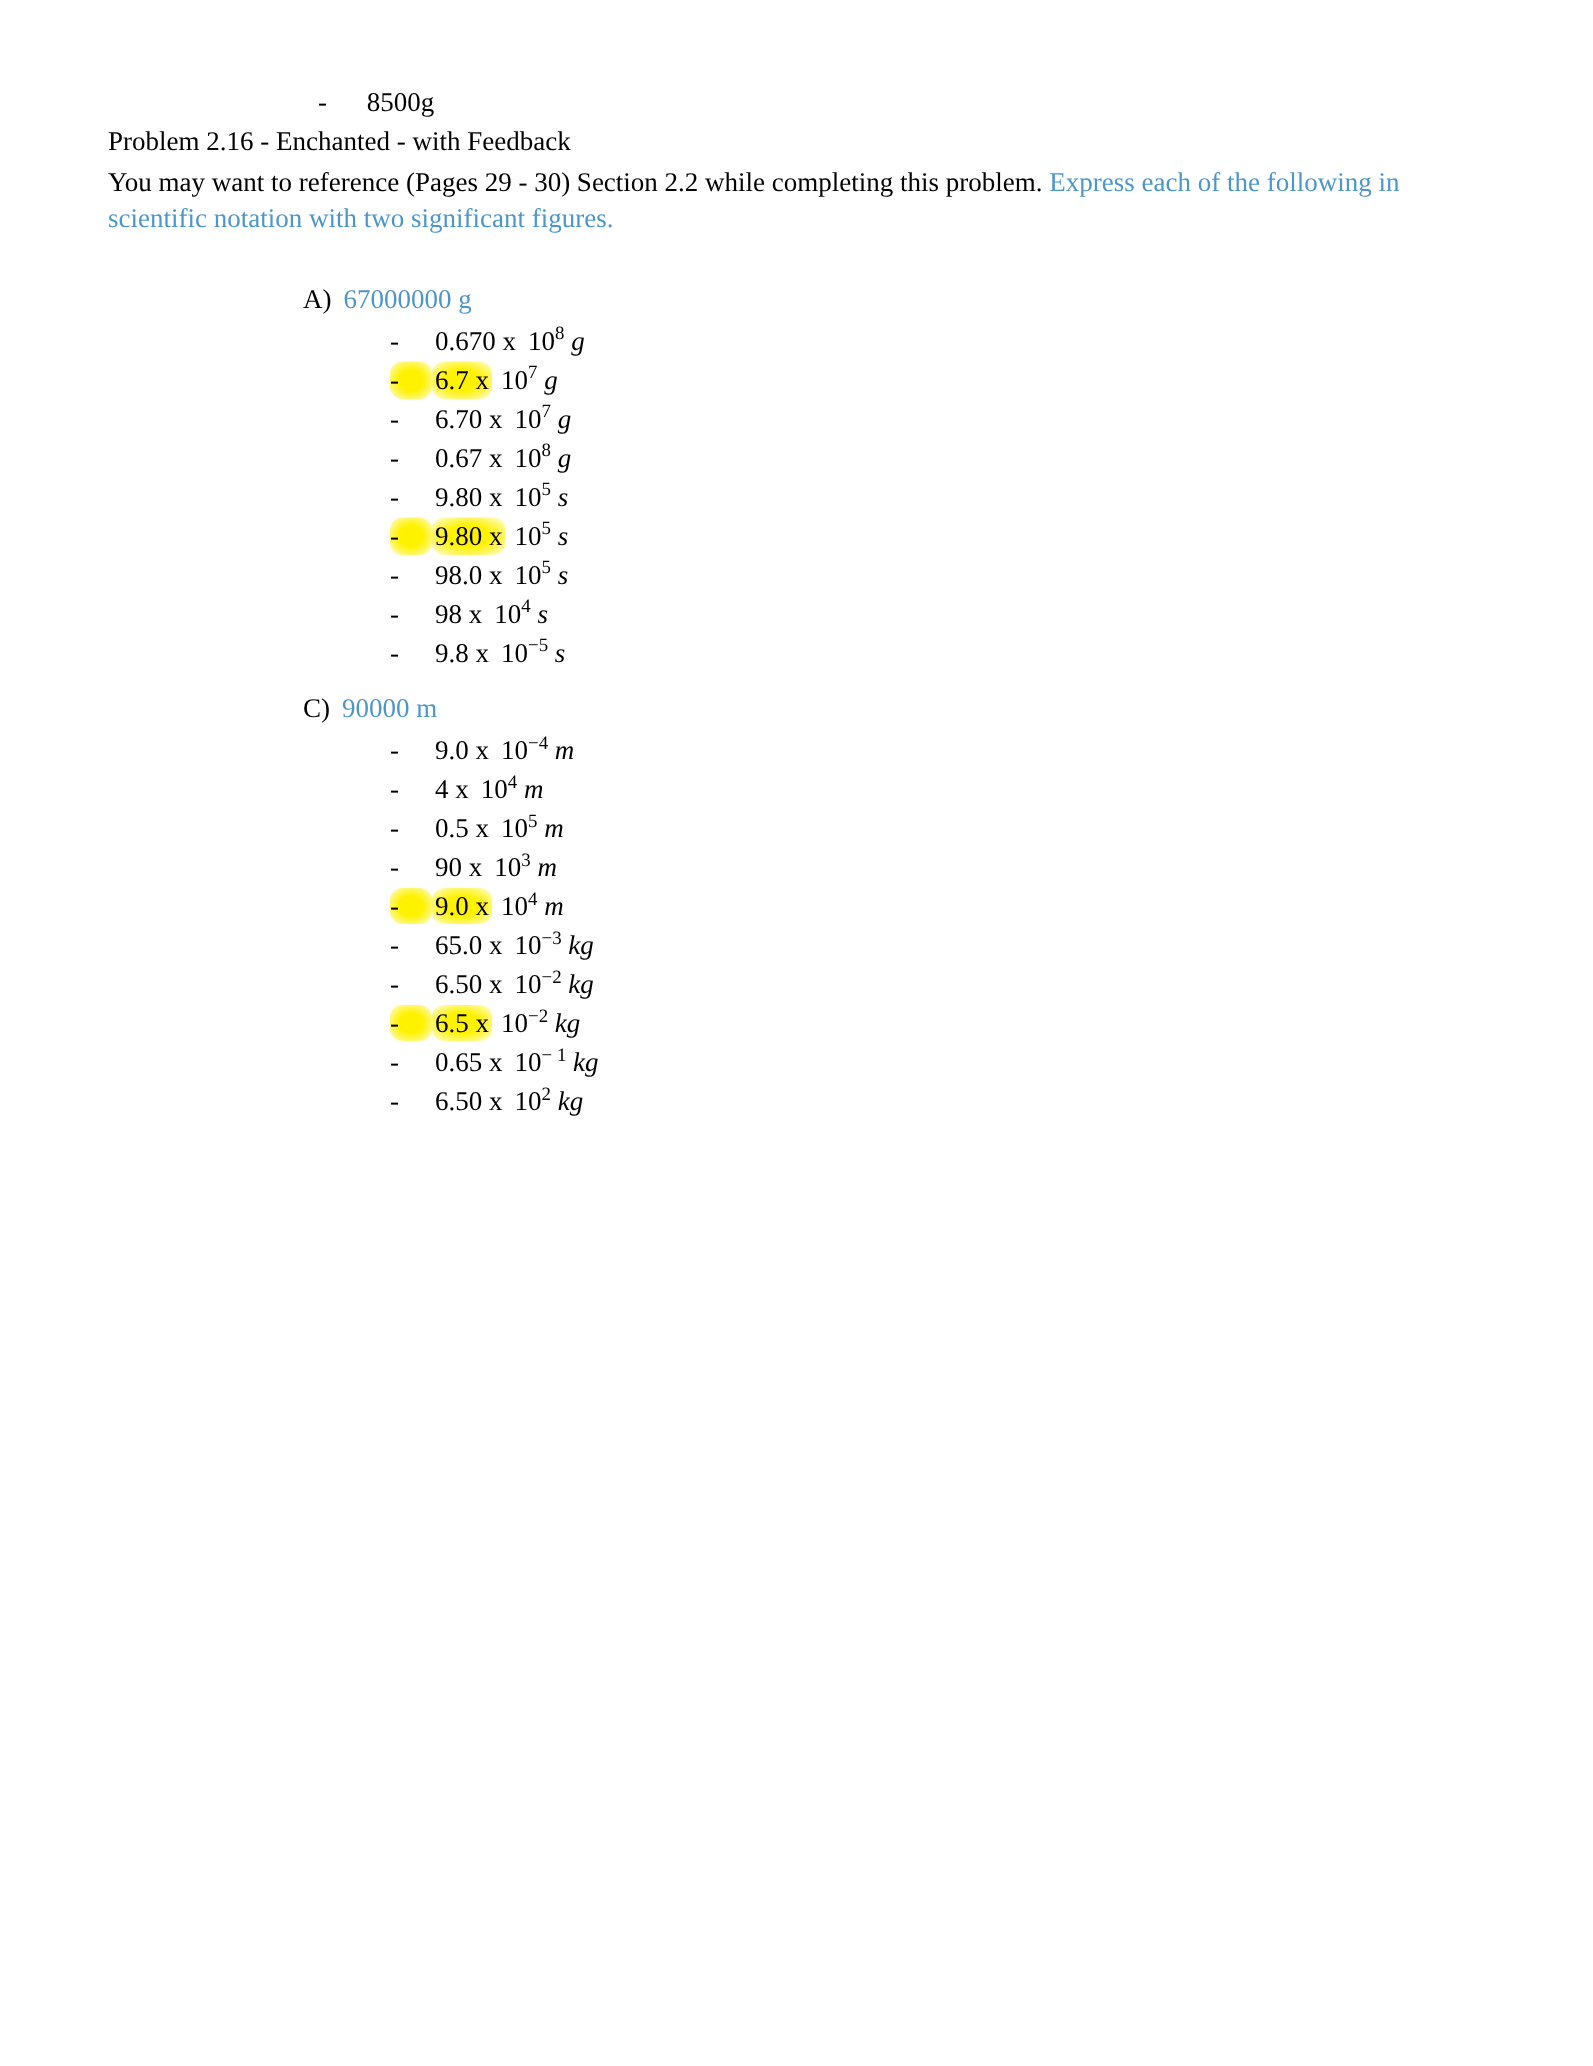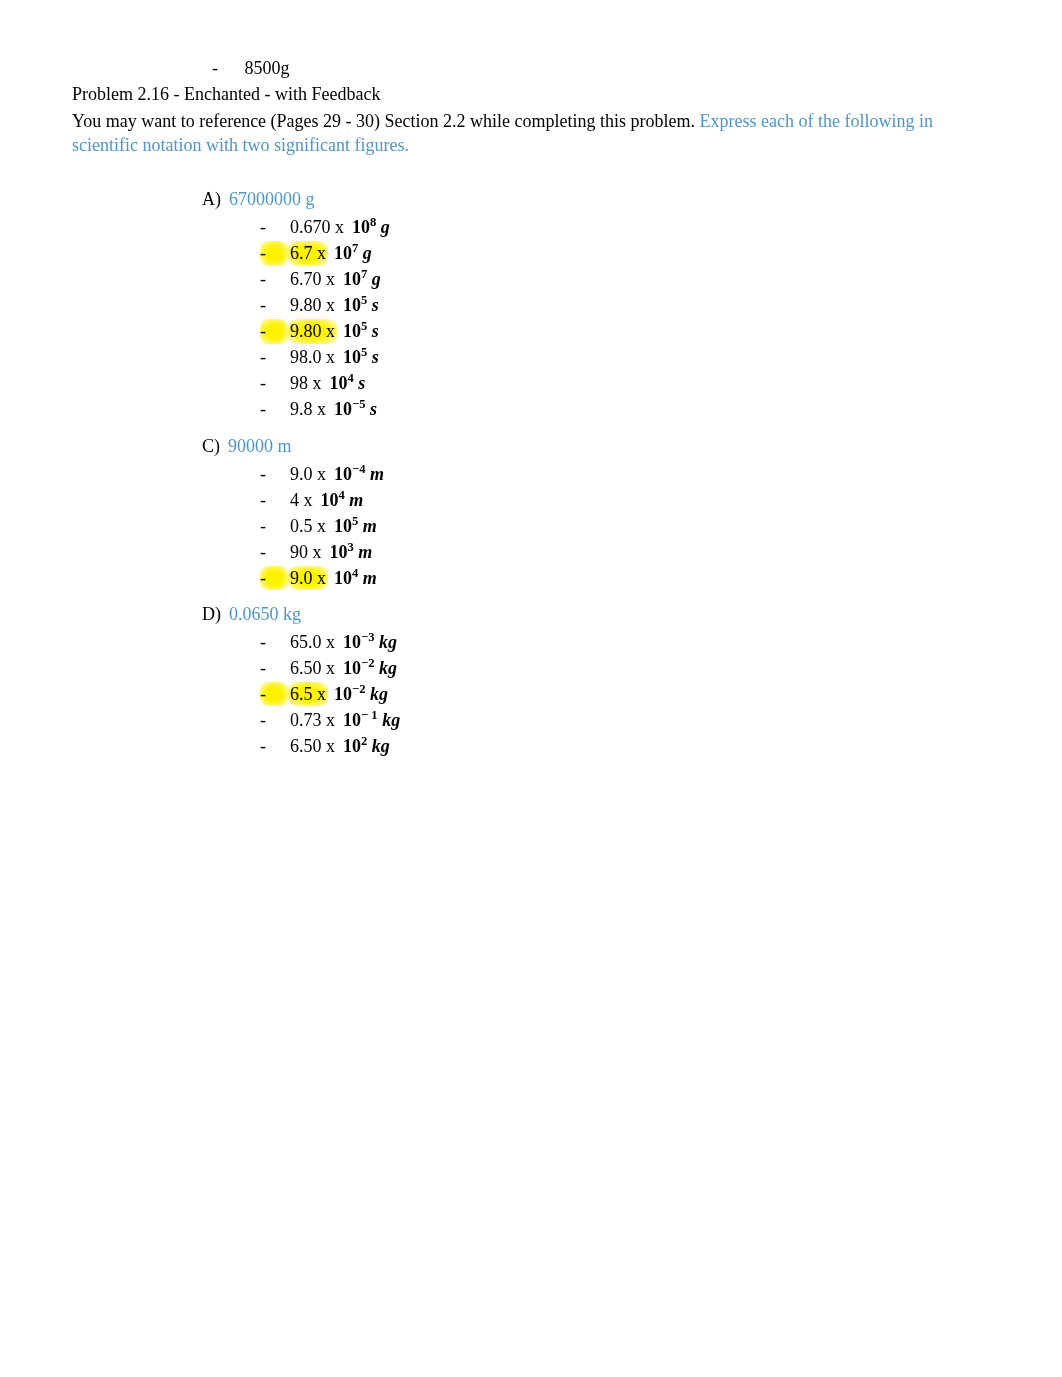--- a/index.html
+++ b/index.html
@@ -68,21 +68,20 @@
       border-radius: 8px;
     }
     sup, sub {
       font-size: 0.7em;
       line-height: 0;
     }
     sup { vertical-align: super; }
     .italic { font-style: italic; }
     .math10 {
       font-family: "Times New Roman", serif;
-      font-weight: bold;
     }
   </style>
 </head>
 <body>
 
 <div class="pre-item">
   <span>8500g</span>
 </div>
 
 <div class="problem-title">Problem 2.16 - Enchanted - with Feedback</div>
@@ -90,37 +89,37 @@
 <div class="intro">
   <span>You may want to reference (Pages 29 - 30) Section 2.2 while completing this problem. </span><span class="link-blue">Express each of the following in scientific notation with two significant figures.</span>
 </div>
 
 <div id="questions-container">
     <div class="q-letter"><span class="letter">A)</span><span class="link-blue">67000000 g</span></div>
     <div class="options">
       <div class="opt"><span class="dash">-</span><span class="coef">0.670 x </span><span class="expo math10"><span>10</span><sup>8</sup><span class="italic"> g</span></span></div>
       <div class="opt"><span class="dash hl">-</span><span class="coef hl">6.7 x </span><span class="expo math10"><span>10</span><sup>7</sup><span class="italic"> g</span></span></div>
       <div class="opt"><span class="dash">-</span><span class="coef">6.70 x </span><span class="expo math10"><span>10</span><sup>7</sup><span class="italic"> g</span></span></div>
+      <div class="opt"><span class="dash">-</span><span class="coef">0.67 x </span><span class="expo math10"><span>10</span><sup>8</sup><span class="italic"> g</span></span></div>
     </div>
     <div class="options">
       <div class="opt"><span class="dash">-</span><span class="coef">9.80 x </span><span class="expo math10"><span>10</span><sup>5</sup><span class="italic"> s</span></span></div>
       <div class="opt"><span class="dash hl">-</span><span class="coef hl">9.80 x </span><span class="expo math10"><span>10</span><sup>5</sup><span class="italic"> s</span></span></div>
       <div class="opt"><span class="dash">-</span><span class="coef">98.0 x </span><span class="expo math10"><span>10</span><sup>5</sup><span class="italic"> s</span></span></div>
       <div class="opt"><span class="dash">-</span><span class="coef">98 x </span><span class="expo math10"><span>10</span><sup>4</sup><span class="italic"> s</span></span></div>
       <div class="opt"><span class="dash">-</span><span class="coef">9.8 x </span><span class="expo math10"><span>10</span><sup>−5</sup><span class="italic"> s</span></span></div>
     </div>
     <div class="q-letter"><span class="letter">C)</span><span class="link-blue">90000 m</span></div>
     <div class="options">
       <div class="opt"><span class="dash">-</span><span class="coef">9.0 x </span><span class="expo math10"><span>10</span><sup>−4</sup><span class="italic"> m</span></span></div>
       <div class="opt"><span class="dash">-</span><span class="coef">4 x </span><span class="expo math10"><span>10</span><sup>4</sup><span class="italic"> m</span></span></div>
       <div class="opt"><span class="dash">-</span><span class="coef">0.5 x </span><span class="expo math10"><span>10</span><sup>5</sup><span class="italic"> m</span></span></div>
       <div class="opt"><span class="dash">-</span><span class="coef">90 x </span><span class="expo math10"><span>10</span><sup>3</sup><span class="italic"> m</span></span></div>
       <div class="opt"><span class="dash hl">-</span><span class="coef hl">9.0 x </span><span class="expo math10"><span>10</span><sup>4</sup><span class="italic"> m</span></span></div>
     </div>
-    <div class="q-letter"><span class="letter">D)</span><span class="link-blue">0.0650 kg</span></div>
     <div class="options">
       <div class="opt"><span class="dash">-</span><span class="coef">65.0 x </span><span class="expo math10"><span>10</span><sup>−3</sup><span class="italic"> kg</span></span></div>
       <div class="opt"><span class="dash">-</span><span class="coef">6.50 x </span><span class="expo math10"><span>10</span><sup>−2</sup><span class="italic"> kg</span></span></div>
       <div class="opt"><span class="dash hl">-</span><span class="coef hl">6.5 x </span><span class="expo math10"><span>10</span><sup>−2</sup><span class="italic"> kg</span></span></div>
-      <div class="opt"><span class="dash">-</span><span class="coef">0.73 x </span><span class="expo math10"><span>10</span><sup>− 1</sup><span class="italic"> kg</span></span></div>
+      <div class="opt"><span class="dash">-</span><span class="coef">0.65 x </span><span class="expo math10"><span>10</span><sup>− 1</sup><span class="italic"> kg</span></span></div>
       <div class="opt"><span class="dash">-</span><span class="coef">6.50 x </span><span class="expo math10"><span>10</span><sup>2</sup><span class="italic"> kg</span></span></div>
     </div>
   </div>
 
 </body></html>

